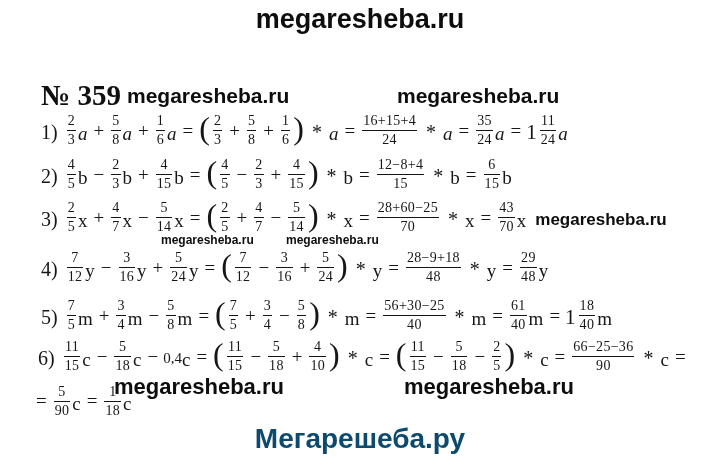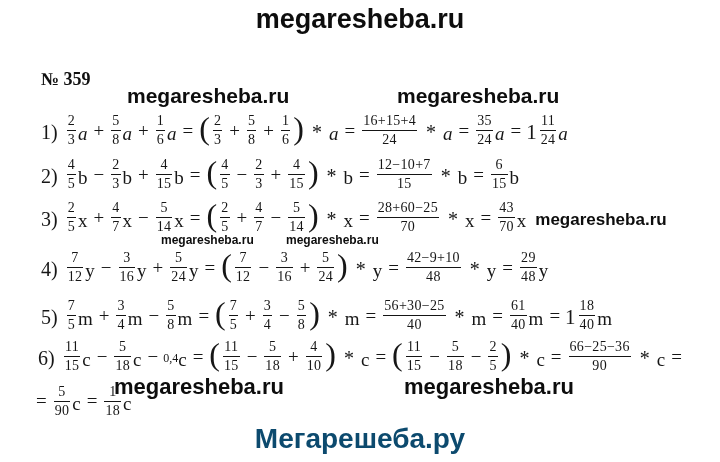--- a/index.html
+++ b/index.html
@@ -4,22 +4,22 @@
 <style>
   * { margin:0; padding:0; box-sizing:border-box; }
   html,body { background:#fff; }
   body { width:720px; height:462px; font-family:"Liberation Serif",serif; }
   .page { position:relative; width:720px; height:462px; background:#ffffff; overflow:hidden; color:#141414;padding-left:39px; }
 
   .top-title { position:absolute; top:4px; left:0; width:100%; text-align:center;
     font-family:"Liberation Sans",sans-serif; font-weight:bold; font-size:27px; color:#0d0d0d; }
   .bottom-title { position:absolute; top:423px; left:0; width:100%; text-align:center;
     font-family:"Liberation Sans",sans-serif; font-weight:bold; font-size:28px; color:#0c4a6e; }
-  .problem-num { position:absolute; top:69px; left:41px;
-    font-family:"Liberation Serif",serif; font-weight:bold; font-size:18px; color:#101010; }
+  .problem-num { position:absolute; top:79px; left:41px;
+    font-family:"Liberation Serif",serif; font-weight:bold; font-size:29px; color:#101010; }
 
   .wm { position:absolute; font-family:"Liberation Sans",sans-serif; font-weight:bold; color:#0d0d0d; white-space:nowrap; }
   .wm-a { top:84px;  left:127px; font-size:21px; }
   .wm-b { top:84px;  left:397px; font-size:21px; }
   .wm-s1{ top:233px; left:161px; font-size:12px; }
   .wm-s2{ top:233px; left:286px; font-size:12px; }
   .wm-c { top:374px; left:114px; font-size:22px; }
   .wm-d { top:374px; left:404px; font-size:22px; }
 
   #math-area { position:absolute; inset:0; }
@@ -36,21 +36,21 @@
   .mfrac { display:inline-flex; flex-direction:column; align-items:center;
     font-size:14px; line-height:1.12; margin:0 2px; }
   .fbar { width:100%; border-top:1.4px solid #151515; margin:1px 0; height:0; }
   .fnum, .fden { padding:0 1px; letter-spacing:0.3px; }
   .mvar { font-size:19px; transform:translateY(3px); margin-right:1px; }
   .mvar.it { font-style:italic; }
   .mop { font-size:19px; margin:0 5px; }
   .mop.star { font-size:20px; transform:translateY(2px); margin:0 7px; }
   .mparen { font-size:32px; font-weight:400; transform:translateY(-2px); margin:0 1px; }
   .mlabel { font-size:20px; margin-right:7px; transform:translateY(2px); }
-  .mtext { font-size:12px; transform:translateY(2px);text-align:right; }
+  .mtext { font-size:15px; transform:translateY(2px);text-align:right; }
   .mwm { font-family:"Liberation Sans",sans-serif; font-weight:bold; font-size:17px;
     margin-left:8px; transform:translateY(2px); color:#0d0d0d; }
   .mmixed { display:inline-flex; align-items:center; }
   .mwhole { font-size:21px; transform:translateY(2px); margin-right:1px; }
 </style>
 </head>
 <body>
 
 <div class="page">
   <div class="top-title">megaresheba.ru</div>
@@ -169,21 +169,21 @@
         <span class="mfrac">
           <span class="fnum">4</span>
           <span class="fbar"></span>
           <span class="fden">15</span>
         </span>
         <span class="mparen">)</span>
         <span class="mop star">*</span>
         <span class="mvar">b</span>
         <span class="mop">=</span>
         <span class="mfrac">
-          <span class="fnum">12−10+7</span>
+          <span class="fnum">12−8+4</span>
           <span class="fbar"></span>
           <span class="fden">15</span>
         </span>
         <span class="mop star">*</span>
         <span class="mvar">b</span>
         <span class="mop">=</span>
         <span class="mfrac">
           <span class="fnum">6</span>
           <span class="fbar"></span>
           <span class="fden">15</span>
@@ -290,21 +290,21 @@
         <span class="mfrac">
           <span class="fnum">5</span>
           <span class="fbar"></span>
           <span class="fden">24</span>
         </span>
         <span class="mparen">)</span>
         <span class="mop star">*</span>
         <span class="mvar">y</span>
         <span class="mop">=</span>
         <span class="mfrac">
-          <span class="fnum">42−9+10</span>
+          <span class="fnum">28−9+18</span>
           <span class="fbar"></span>
           <span class="fden">48</span>
         </span>
         <span class="mop star">*</span>
         <span class="mvar">y</span>
         <span class="mop">=</span>
         <span class="mfrac">
           <span class="fnum">29</span>
           <span class="fbar"></span>
           <span class="fden">48</span>

